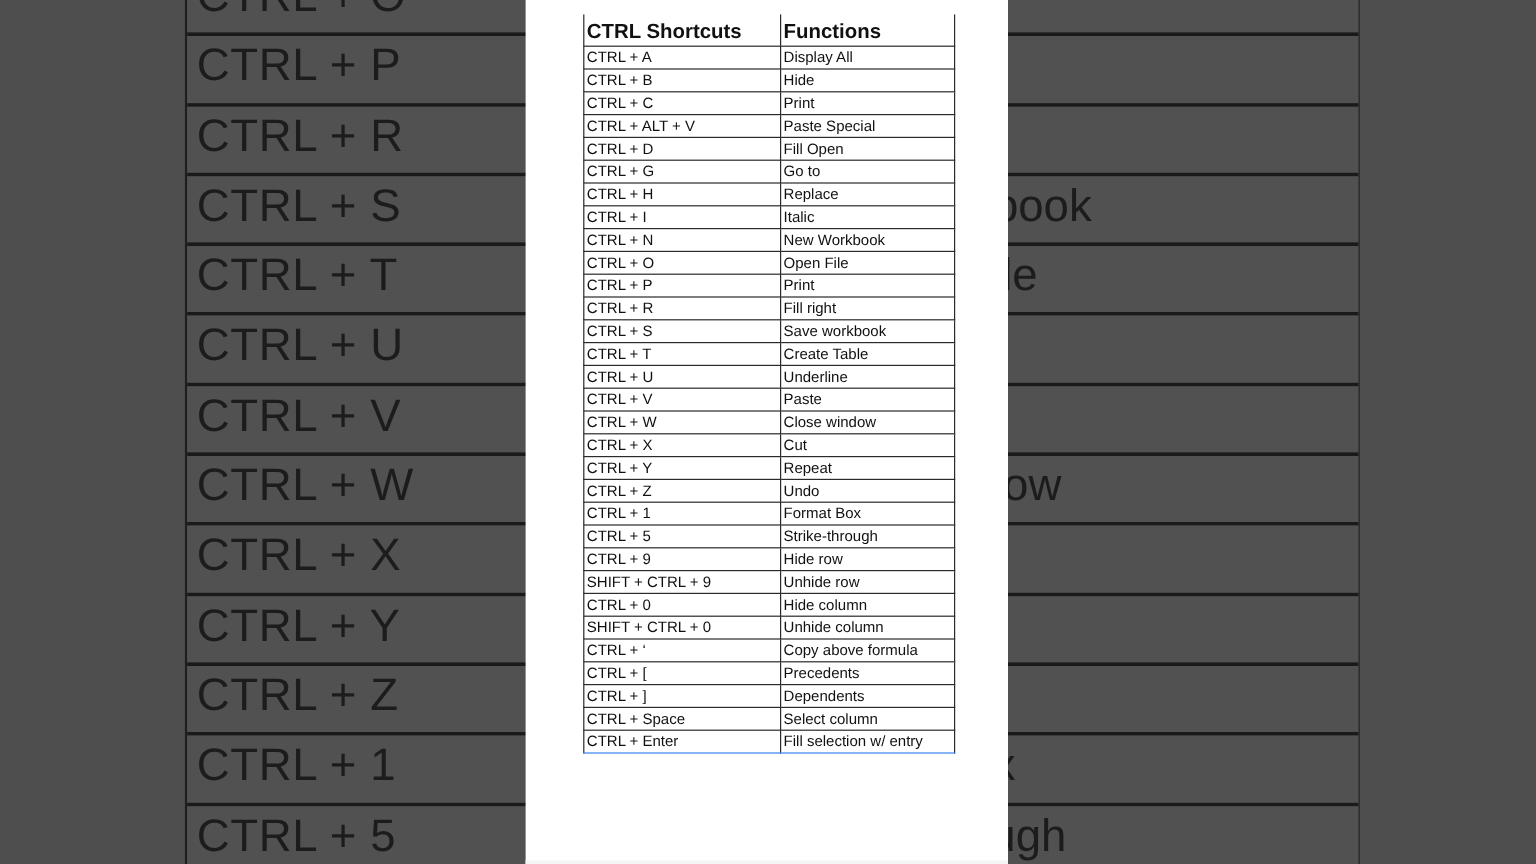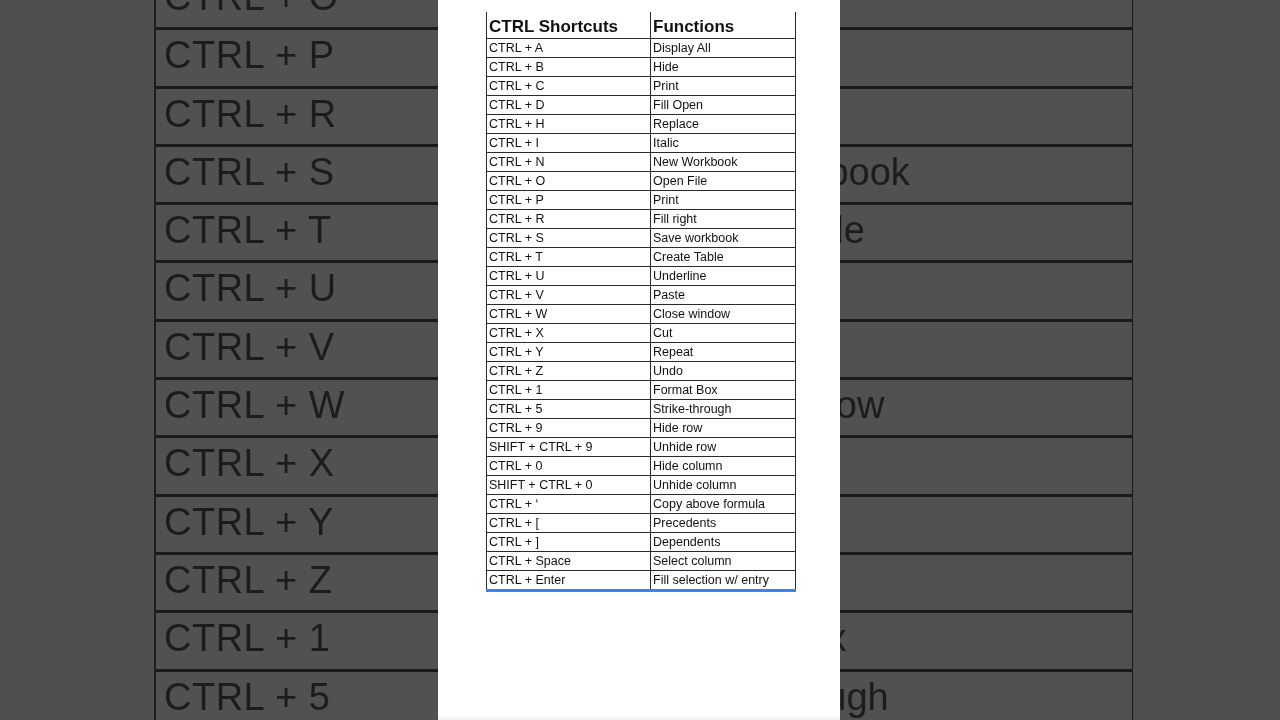--- a/index.html
+++ b/index.html
@@ -103,21 +103,21 @@
       font-weight: bold;
       border-top: none;
       vertical-align: bottom;
       padding-bottom: 1px;
     }
     .sheet td {
       height: 18px;
       font-size: 12.5px;
       line-height: 18px;
     }
-    .sheet tr.last td { border-bottom: 3px solid #3b82f6; margin-left: 17px; }
+    .sheet tr.last td { border-bottom: 1px solid #3b82f6; margin-left: 17px; }
     .panel-bottom {
       position: absolute;
       left: 0; bottom: 0;
       width: 402px; height: 3px;
       background: #f4f4f4;
     }
   </style>
 </head>
 <body>
 
@@ -201,22 +201,30 @@
           </tr>
           <tr>
             <td>CTRL + B</td>
             <td>Hide</td>
           </tr>
           <tr>
             <td>CTRL + C</td>
             <td>Print</td>
           </tr>
           <tr>
+            <td>CTRL + ALT + V</td>
+            <td>Paste Special</td>
+          </tr>
+          <tr>
             <td>CTRL + D</td>
             <td>Fill Open</td>
+          </tr>
+          <tr>
+            <td>CTRL + G</td>
+            <td>Go to</td>
           </tr>
           <tr>
             <td>CTRL + H</td>
             <td>Replace</td>
           </tr>
           <tr>
             <td>CTRL + I</td>
             <td>Italic</td>
           </tr>
           <tr>

